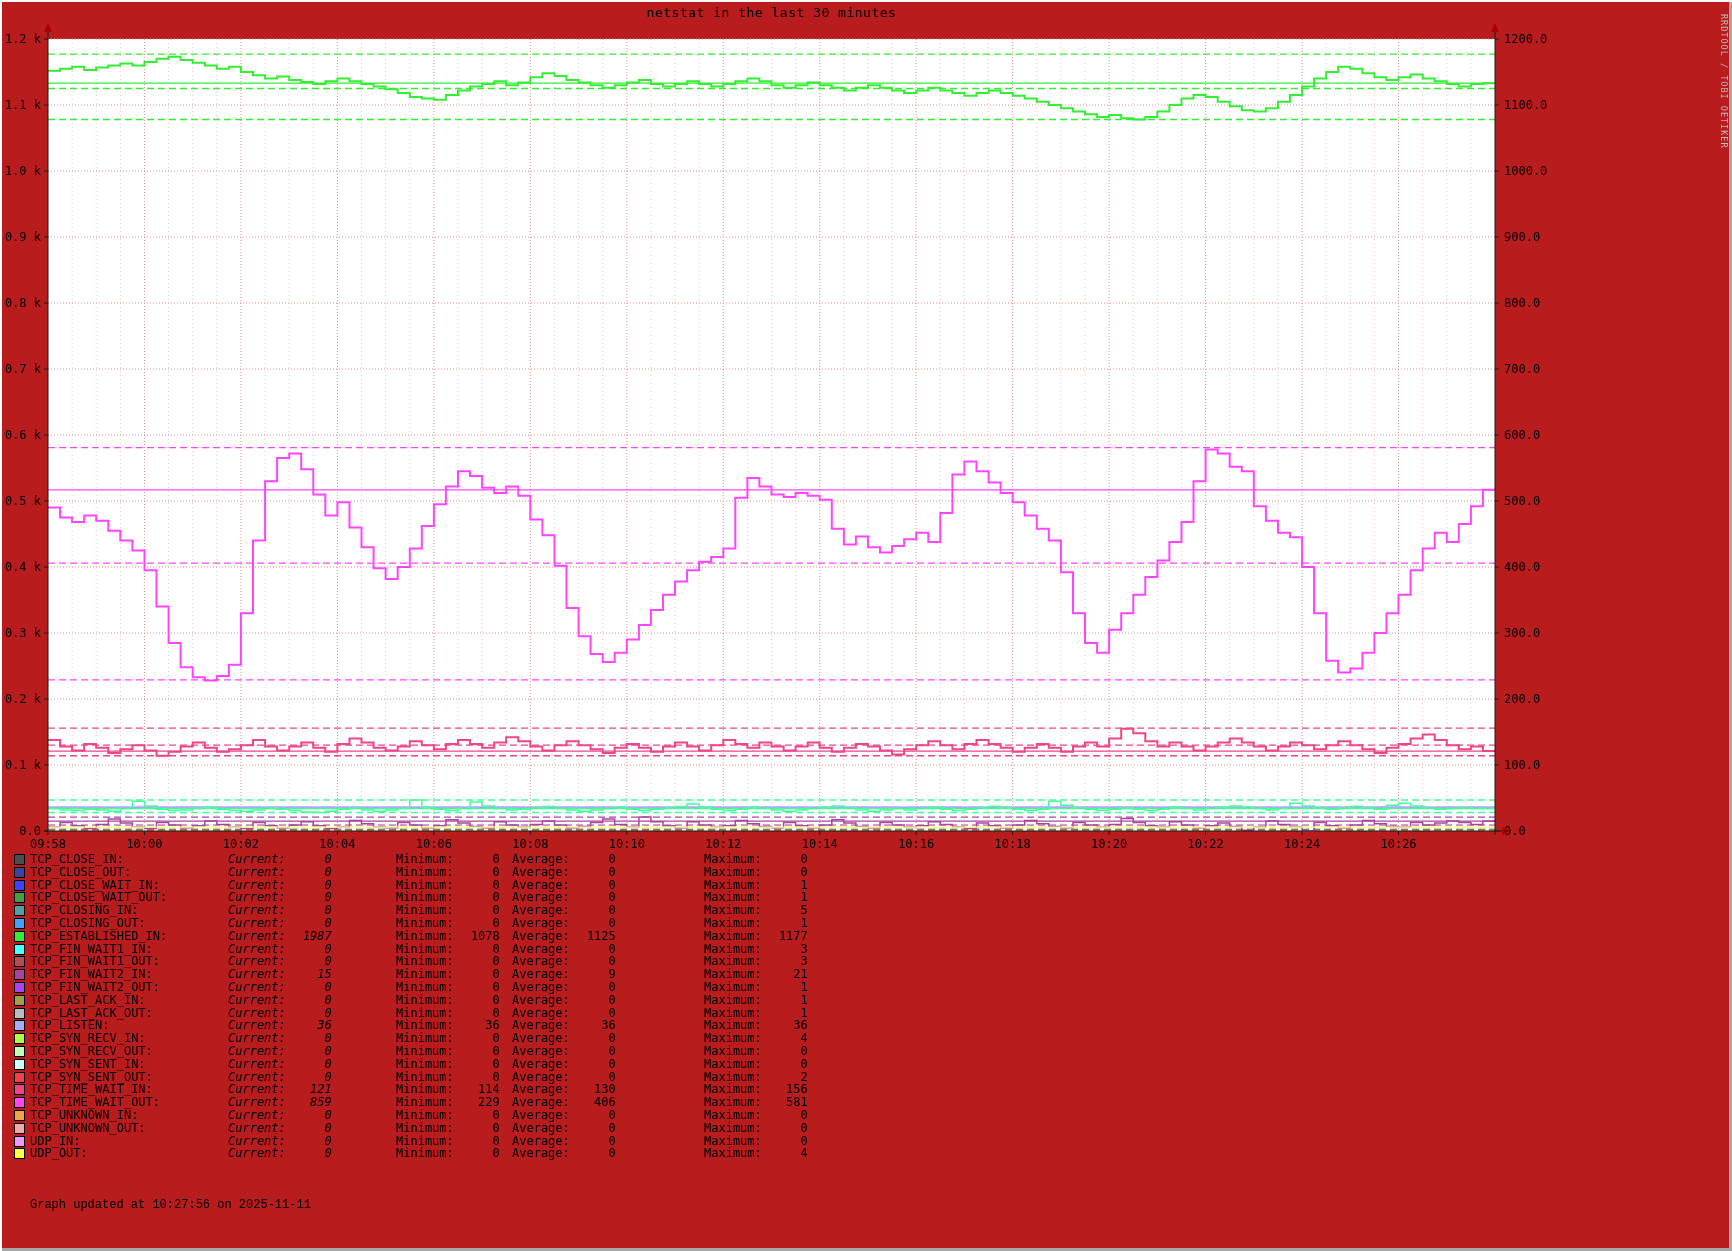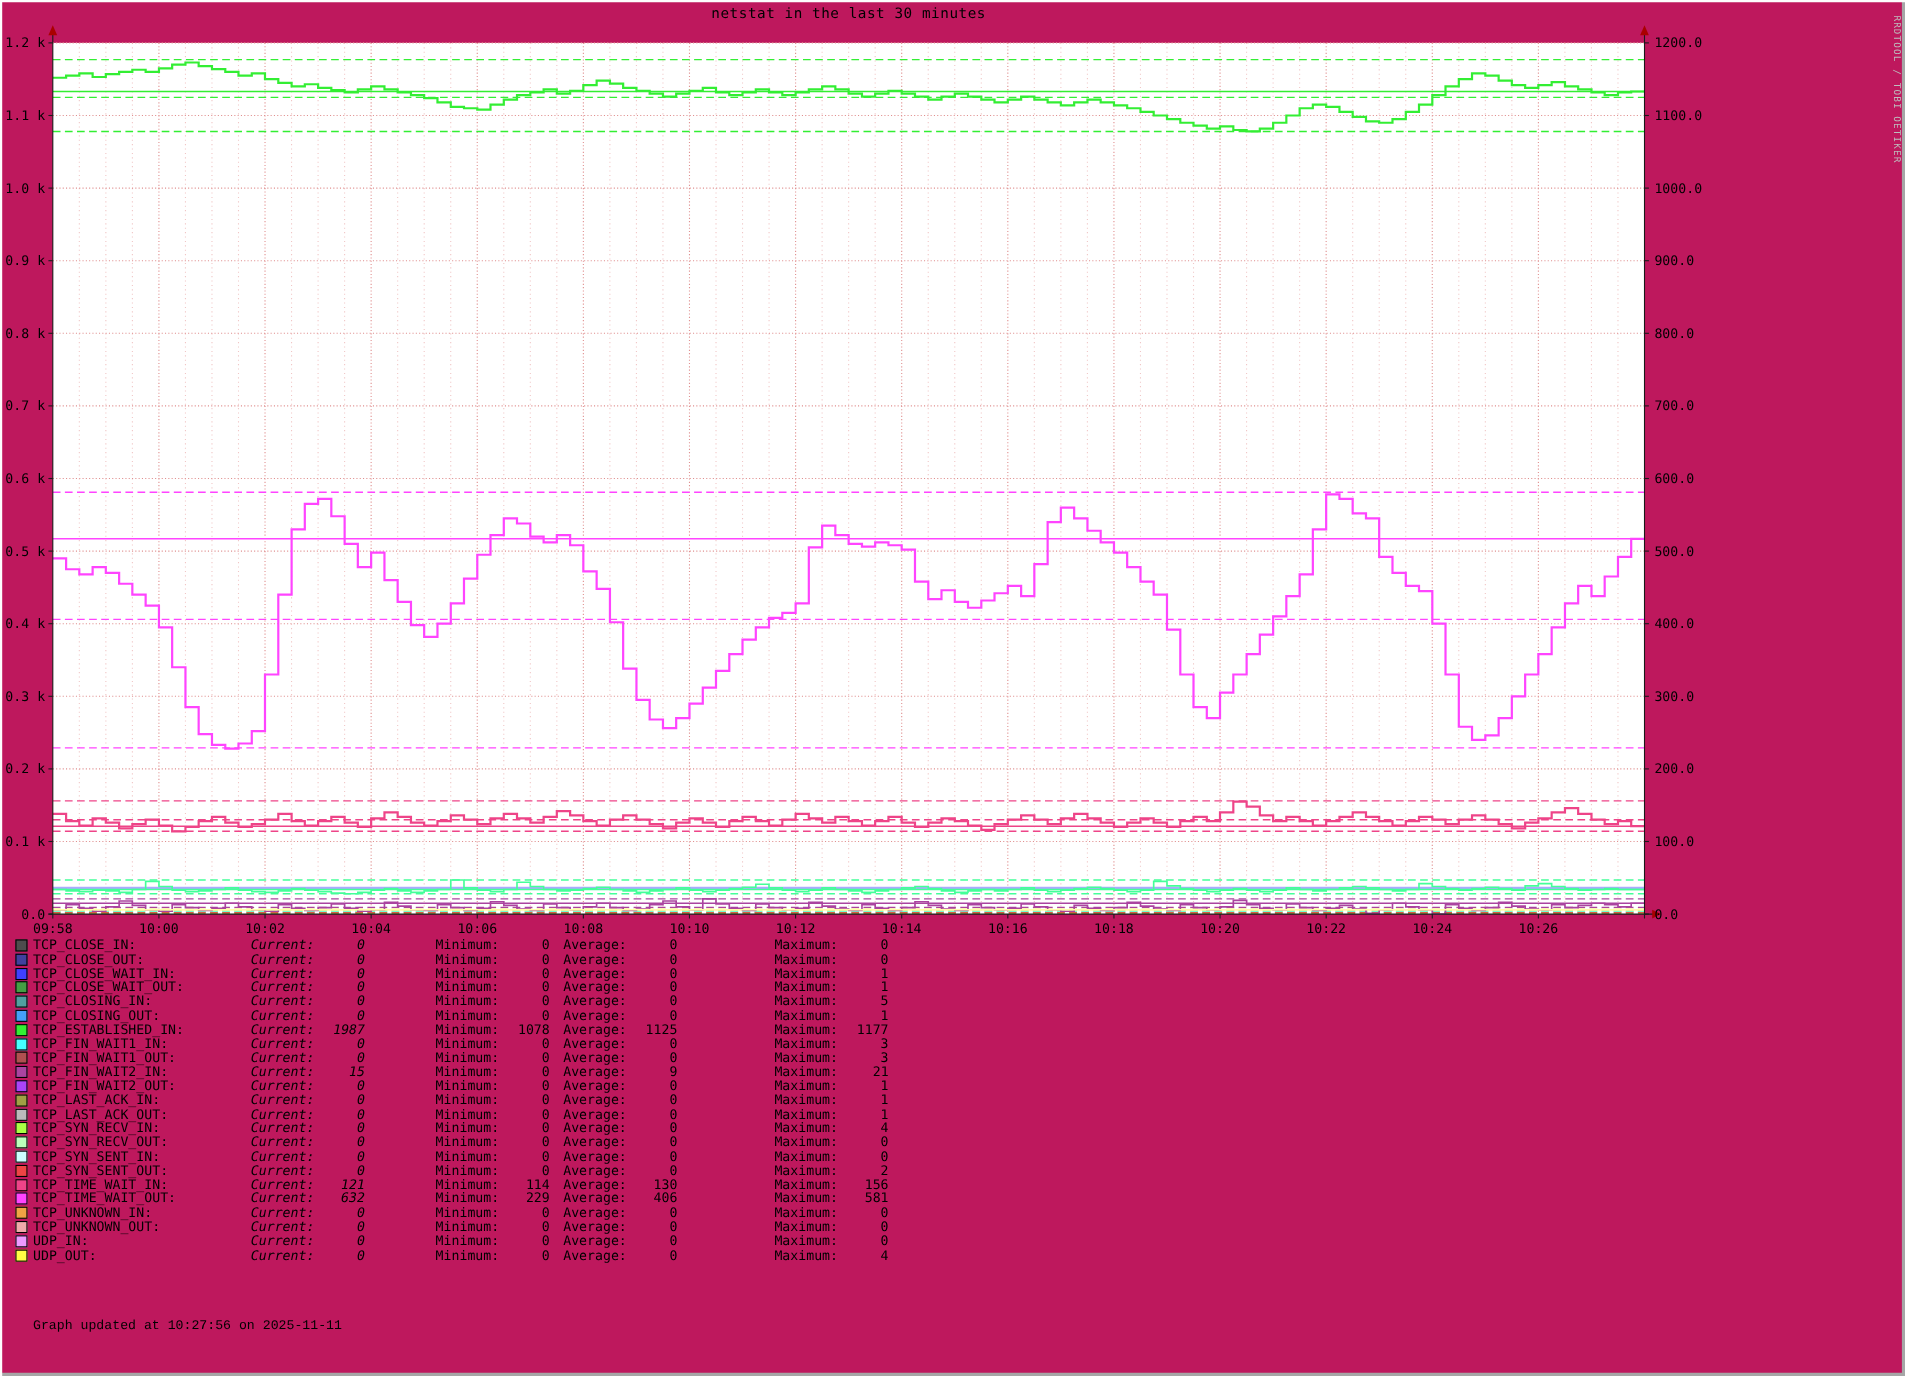--- a/index.html
+++ b/index.html
@@ -1,19 +1,19 @@
 <!DOCTYPE html>
 <html><head>
 <meta charset="utf-8">
 <style>
   html,body{margin:0;padding:0;background:#e8e8e8;}
   #rrd-root{
     position:relative;
     width:1732px;height:1251px;
-    background:#be185d;
+    background:#b91c1c;
     font-family:"DejaVu Sans Mono", monospace;
     color:#000;
     overflow:hidden;
     box-shadow: inset 2px 2px 0 #fdfdfd, inset -3px -3px 0 #a6a6a6;
   }
   #chart-title{
     position:absolute;left:48px;top:5px;width:1447px;
     text-align:center;font-size:13px;letter-spacing:0.5px;
   }
   #plot-svg{position:absolute;left:0;top:0;}
@@ -351,20 +351,28 @@
       </div>
       <div class="lrow">
         <span class="sw" style="background: rgb(187, 187, 187);"></span>
         <span class="lname">TCP_LAST_ACK_OUT:</span>
         <span class="lgroup g-cur"><span class="glabel">Current:</span><span class="gval">0</span></span>
         <span class="lgroup g-min"><span class="glabel">Minimum:</span><span class="gval">0</span></span>
         <span class="lgroup g-avg"><span class="glabel">Average:</span><span class="gval">0</span></span>
         <span class="lgroup g-max"><span class="glabel">Maximum:</span><span class="gval">1</span></span>
       </div>
       <div class="lrow">
+        <span class="sw" style="background: rgb(170, 170, 255);"></span>
+        <span class="lname">TCP_LISTEN:</span>
+        <span class="lgroup g-cur"><span class="glabel">Current:</span><span class="gval">36</span></span>
+        <span class="lgroup g-min"><span class="glabel">Minimum:</span><span class="gval">36</span></span>
+        <span class="lgroup g-avg"><span class="glabel">Average:</span><span class="gval">36</span></span>
+        <span class="lgroup g-max"><span class="glabel">Maximum:</span><span class="gval">36</span></span>
+      </div>
+      <div class="lrow">
         <span class="sw" style="background: rgb(170, 255, 68);"></span>
         <span class="lname">TCP_SYN_RECV_IN:</span>
         <span class="lgroup g-cur"><span class="glabel">Current:</span><span class="gval">0</span></span>
         <span class="lgroup g-min"><span class="glabel">Minimum:</span><span class="gval">0</span></span>
         <span class="lgroup g-avg"><span class="glabel">Average:</span><span class="gval">0</span></span>
         <span class="lgroup g-max"><span class="glabel">Maximum:</span><span class="gval">4</span></span>
       </div>
       <div class="lrow">
         <span class="sw" style="background: rgb(187, 255, 187);"></span>
         <span class="lname">TCP_SYN_RECV_OUT:</span>
@@ -393,21 +401,21 @@
         <span class="sw" style="background: rgb(238, 68, 136);"></span>
         <span class="lname">TCP_TIME_WAIT_IN:</span>
         <span class="lgroup g-cur"><span class="glabel">Current:</span><span class="gval">121</span></span>
         <span class="lgroup g-min"><span class="glabel">Minimum:</span><span class="gval">114</span></span>
         <span class="lgroup g-avg"><span class="glabel">Average:</span><span class="gval">130</span></span>
         <span class="lgroup g-max"><span class="glabel">Maximum:</span><span class="gval">156</span></span>
       </div>
       <div class="lrow">
         <span class="sw" style="background: rgb(255, 68, 255);"></span>
         <span class="lname">TCP_TIME_WAIT_OUT:</span>
-        <span class="lgroup g-cur"><span class="glabel">Current:</span><span class="gval">632</span></span>
+        <span class="lgroup g-cur"><span class="glabel">Current:</span><span class="gval">859</span></span>
         <span class="lgroup g-min"><span class="glabel">Minimum:</span><span class="gval">229</span></span>
         <span class="lgroup g-avg"><span class="glabel">Average:</span><span class="gval">406</span></span>
         <span class="lgroup g-max"><span class="glabel">Maximum:</span><span class="gval">581</span></span>
       </div>
       <div class="lrow">
         <span class="sw" style="background: rgb(240, 164, 68);"></span>
         <span class="lname">TCP_UNKNOWN_IN:</span>
         <span class="lgroup g-cur"><span class="glabel">Current:</span><span class="gval">0</span></span>
         <span class="lgroup g-min"><span class="glabel">Minimum:</span><span class="gval">0</span></span>
         <span class="lgroup g-avg"><span class="glabel">Average:</span><span class="gval">0</span></span>

